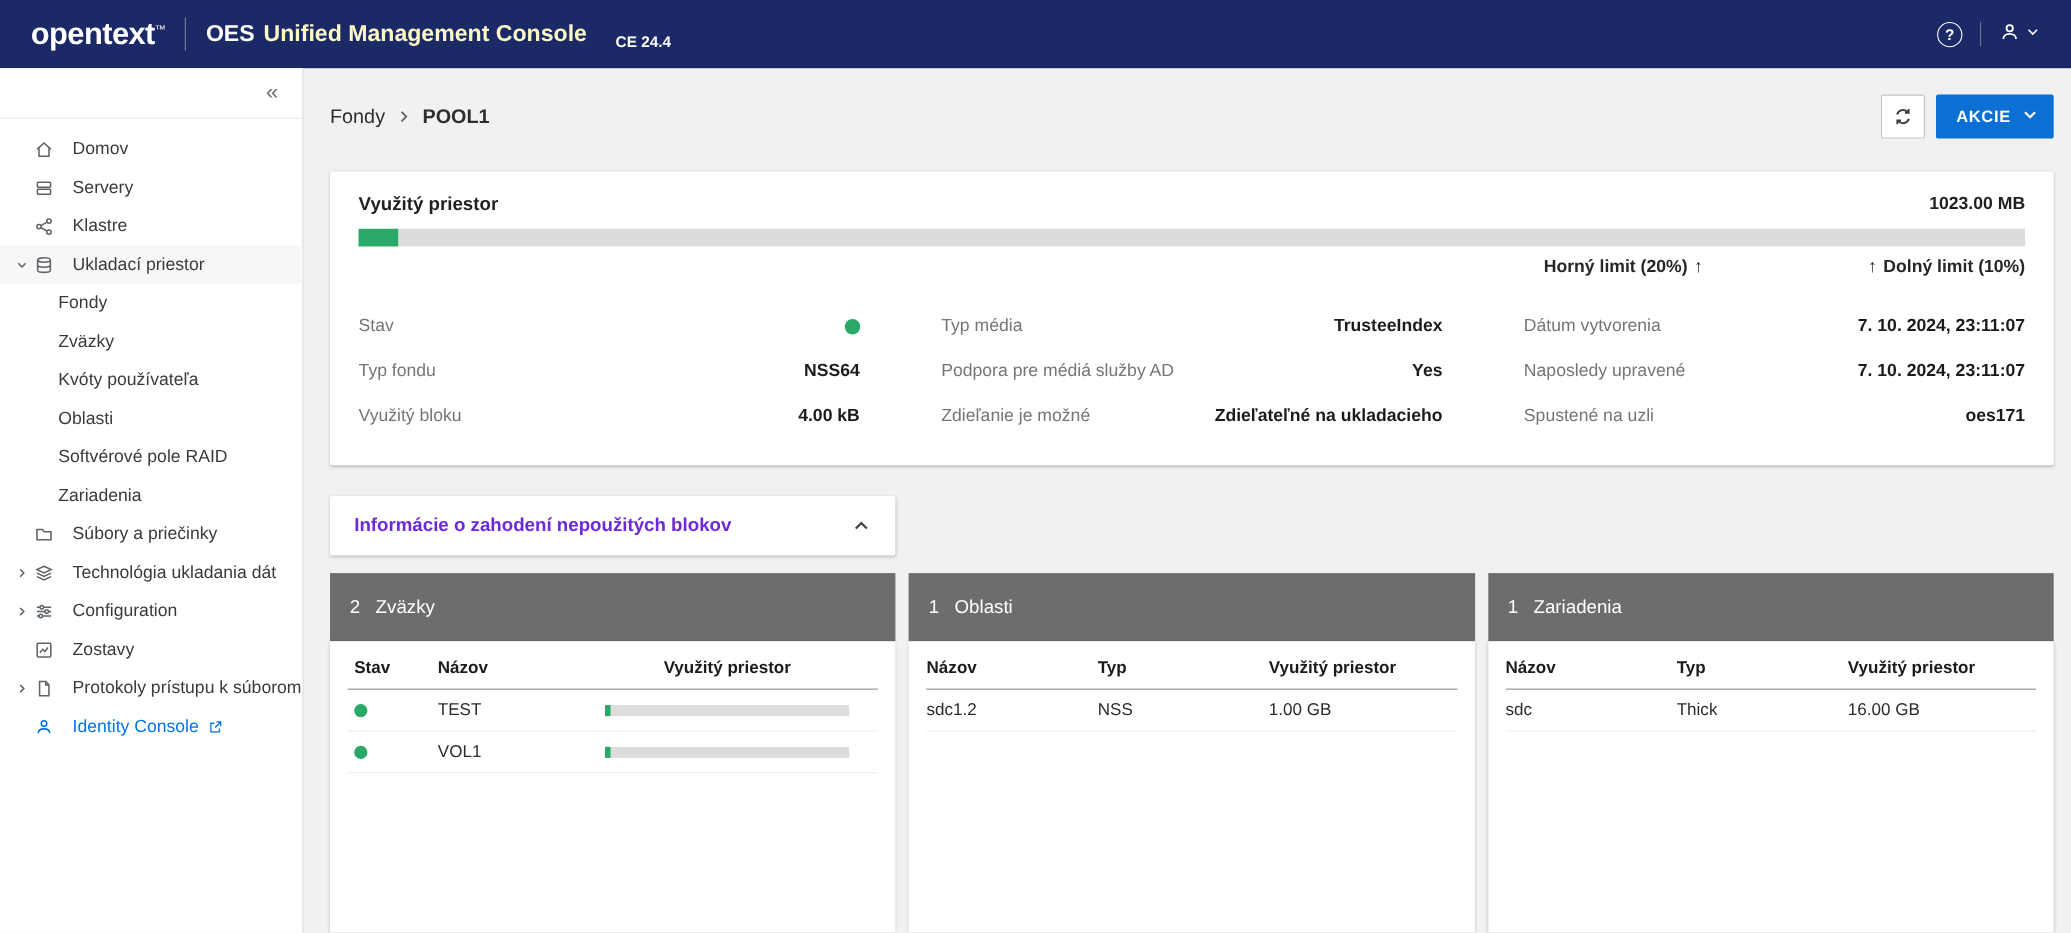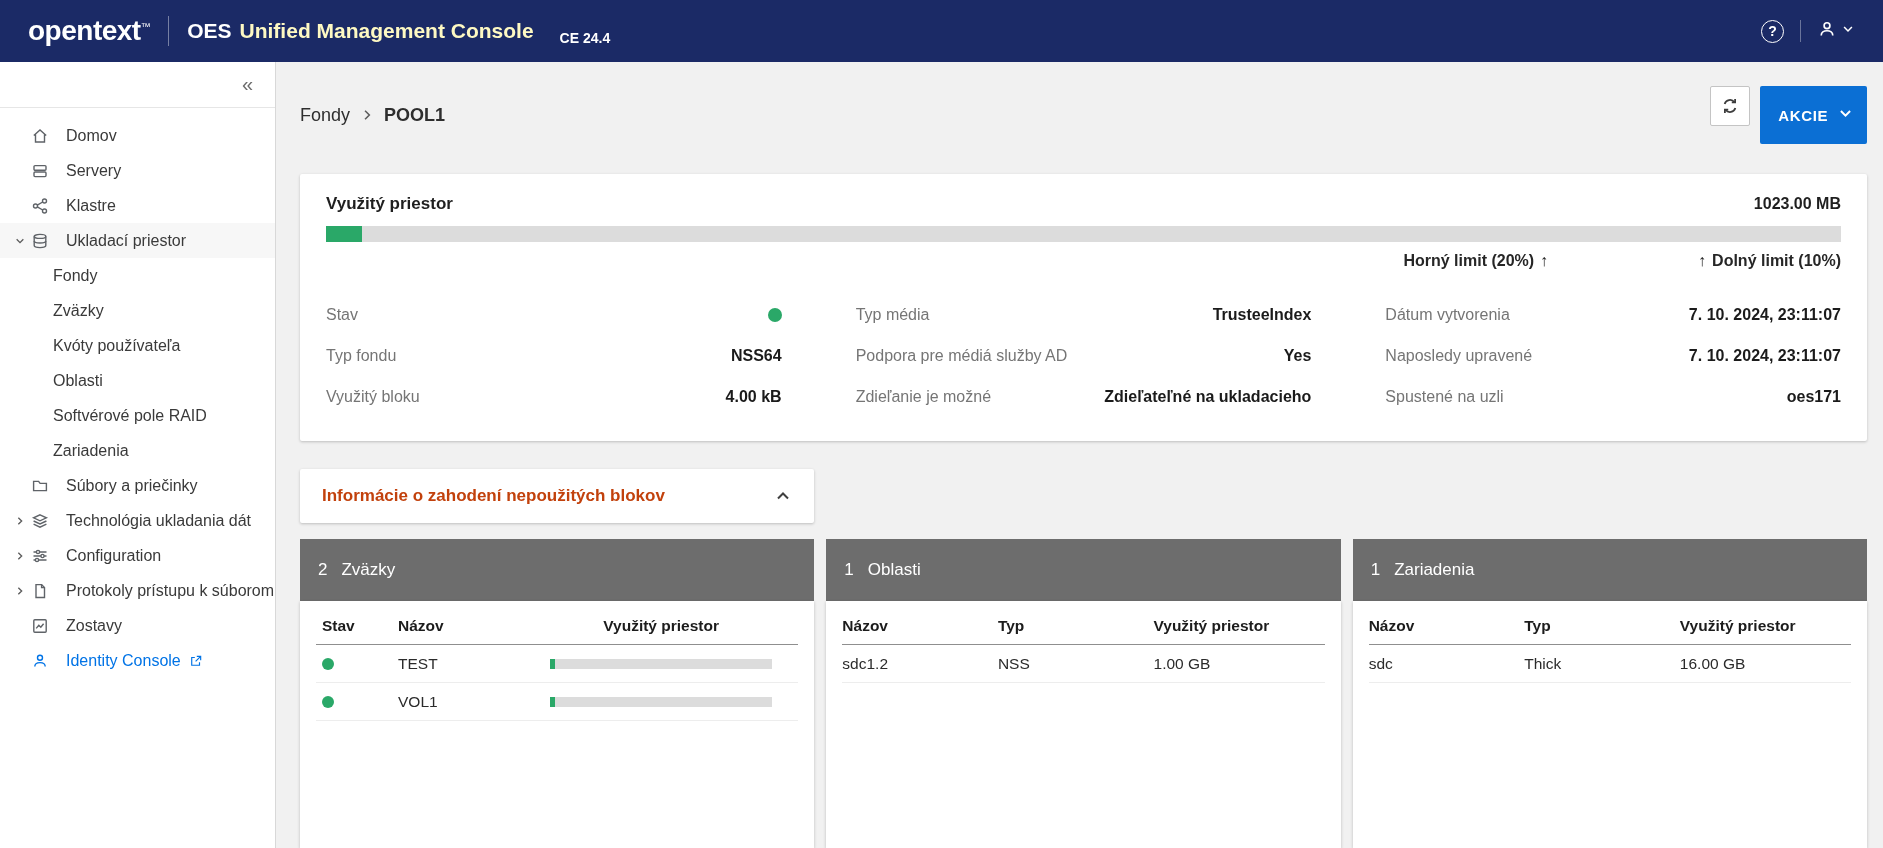--- a/index.html
+++ b/index.html
@@ -46,21 +46,21 @@
   
   .content { flex:1; padding:18px 16px 0 24px; overflow:hidden; display:flex; flex-direction:column; }
   .breadcrumb-row { display:flex; justify-content:space-between; align-items:center; margin:6px 0 30px; }
   .breadcrumb { display:flex; align-items:center; gap:10px; font-size:18px; color:#2e2e2e; }
   .crumb.parent { cursor:pointer; }
   .crumb.current { font-weight:700; }
   .crumb-sep { color:#5c5c5c; display:flex; }
   .actions { display:flex; gap:10px; }
   .refresh-btn { width:40px; height:40px; background:#fff; border:1px solid #c4c4c4; border-radius:2px;
                  display:flex; align-items:center; justify-content:center; color:#3c3c3c; cursor:pointer; }
-  .akcie-btn { height:58px; padding:0 14px 0 18px; background:var(--accent,#0b6fd4); border:none; border-radius:2px;
+  .akcie-btn { height:40px; padding:0 14px 0 18px; background:var(--accent,#0b6fd4); border:none; border-radius:2px;
                color:#fff; font-size:15px; font-weight:700; letter-spacing:.6px; display:flex;
                align-items:center; gap:10px; cursor:pointer; font-family:inherit; }
 
   .card { background:#fff; box-shadow:0 1px 3px rgba(0,0,0,.22); border-radius:2px; }
 
   
   .pool-card { padding:20px 26px 24px; margin-bottom:28px; }
   .pool-head { display:flex; justify-content:space-between; align-items:center; margin-bottom:12px; }
   .pool-title { font-size:17px; font-weight:700; color:#1f1f1f; }
   .pool-total { font-size:16px; font-weight:600; color:#1f1f1f; }
@@ -74,21 +74,21 @@
   .detail-label { color:#757575; font-size:16px; }
   .detail-value { color:#1b1b1b; font-size:16px; font-weight:600; text-align:right; }
   .dot { width:14px; height:14px; border-radius:50%; background:var(--green,#2aa868); flex:none; }
 
   
   .section-row { display:flex; gap:12px; margin-bottom:16px; }
   .section-card { height:54px; display:flex; align-items:center; justify-content:space-between;
                   padding:0 22px; cursor:default; }
   .section-left { width:calc((100% - 24px)/3); flex:none; }
   .section-right { flex:1; }
-  .section-title { font-size:17px; font-weight:700; color:#c2410c; }
+  .section-title { font-size:17px; font-weight:700; color:#6d28d9; }
   .collapse-chev { color:#3f3f3f; display:flex; cursor:pointer; }
 
   
   .panels-row { display:flex; gap:12px; height:342px; }
   .panel { width:calc((100% - 24px)/3); flex:none; display:flex; flex-direction:column; }
   .panel-header { background:var(--panel-header,#6d6d6d); color:#fff; height:62px; flex:none;
                   display:flex; align-items:center; padding:0 18px; gap:14px; font-size:17px; }
   .panel-body { background:#fff; flex:1; padding:6px 16px 0; box-shadow:0 1px 3px rgba(0,0,0,.22); }
 
   .thead { display:flex; align-items:center; height:38px; font-weight:700; font-size:15.5px;
@@ -246,43 +246,43 @@
               <path d="M2.5 5h13M2.5 9h13M2.5 13h13"></path>
               <circle cx="7" cy="5" r="1.6" fill="#fff"></circle>
               <circle cx="11.5" cy="9" r="1.6" fill="#fff"></circle>
               <circle cx="6" cy="13" r="1.6" fill="#fff"></circle>
             </svg>
           </span>
         <span>Configuration</span>
       </li>
 
       <li class="nav-item">
+        <span class="chev"></span>
+        <span class="nicon">
+            <svg width="18" height="18" viewBox="0 0 18 18" fill="none" stroke="currentColor" stroke-width="1.4">
+              <rect x="2.8" y="2.8" width="12.4" height="12.4" rx="1"></rect>
+              <path d="M5.2 11.4l2.6-3.1 2 2 2.8-3.6"></path>
+            </svg>
+          </span>
+        <span>Zostavy</span>
+      </li>
+
+      <li class="nav-item">
         <span class="chev">
             <svg width="12" height="12" viewBox="0 0 18 18" fill="none" stroke="currentColor" stroke-width="2">
               <path d="M6.5 4l5 5-5 5"></path>
             </svg>
           </span>
         <span class="nicon">
             <svg width="18" height="18" viewBox="0 0 18 18" fill="none" stroke="currentColor" stroke-width="1.4">
               <path d="M5 2.6h5.6l2.9 2.9v10H5z"></path>
               <path d="M10.6 2.6v3h3"></path>
             </svg>
           </span>
         <span>Protokoly prístupu k súborom</span>
-      </li>
-
-      <li class="nav-item">
-        <span class="chev"></span>
-        <span class="nicon">
-            <svg width="18" height="18" viewBox="0 0 18 18" fill="none" stroke="currentColor" stroke-width="1.4">
-              <rect x="2.8" y="2.8" width="12.4" height="12.4" rx="1"></rect>
-              <path d="M5.2 11.4l2.6-3.1 2 2 2.8-3.6"></path>
-            </svg>
-          </span>
-        <span>Zostavy</span>
       </li>
 
       <li class="nav-item link">
         <span class="chev"></span>
         <span class="nicon">
             <svg width="18" height="18" viewBox="0 0 18 18" fill="none" stroke="currentColor" stroke-width="1.4">
               <circle cx="9" cy="5.8" r="2.5"></circle>
               <path d="M3.8 14.6c0-2.5 2.3-4 5.2-4s5.2 1.5 5.2 4"></path>
             </svg>
           </span>

